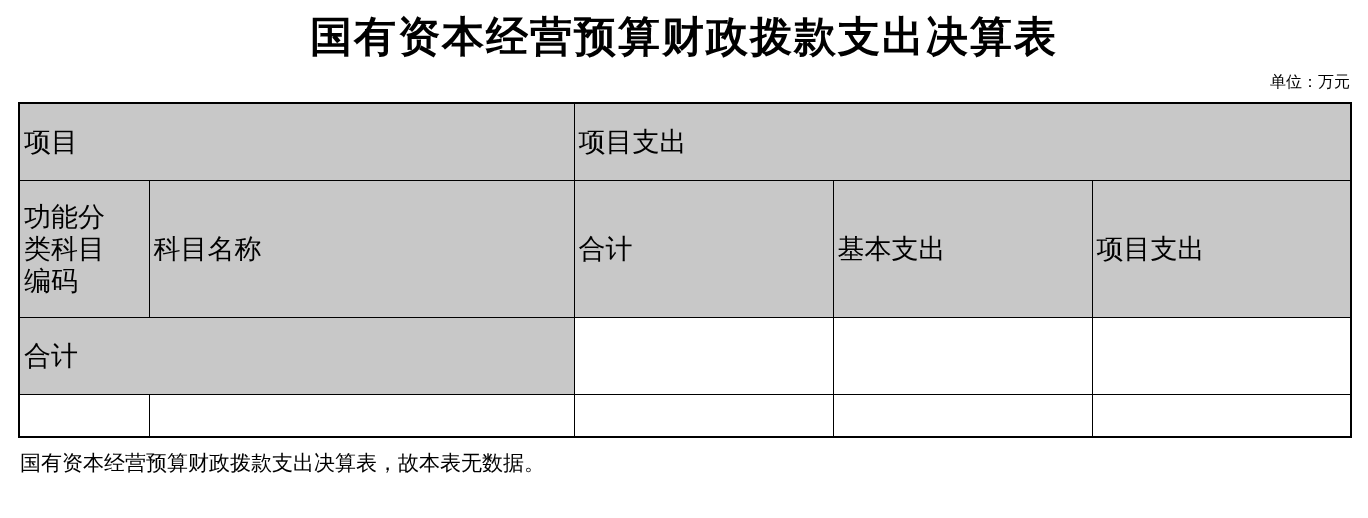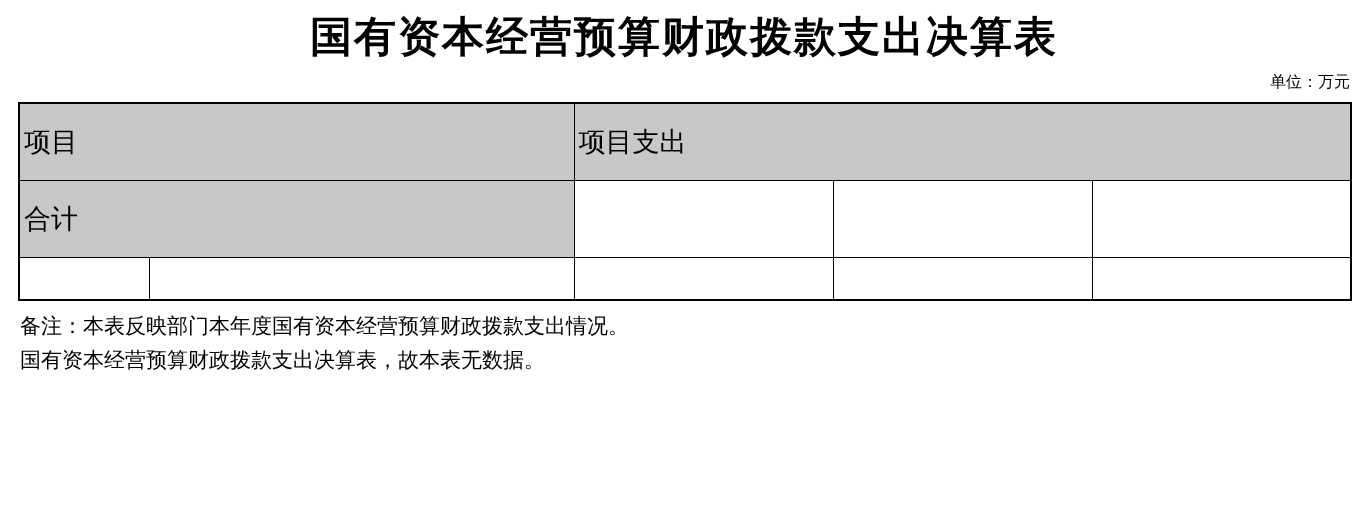--- a/index.html
+++ b/index.html
@@ -117,34 +117,44 @@
       <col class="col-name">
       <col class="col-sum">
       <col class="col-basic">
       <col class="col-proj">
     </colgroup>
     <tbody>
       <tr class="h-group">
         <td class="hdr" colspan="2">项目</td>
         <td class="hdr" colspan="3">项目支出</td>
       </tr>
+      <tr class="h-sub">
+        <td class="hdr code-cell">
+          <div>功能分</div>
+          <div>类科目</div>
+          <div>编码</div>
+        </td>
+        <td class="hdr">科目名称</td>
+        <td class="hdr">合计</td>
+        <td class="hdr">基本支出</td>
+        <td class="hdr">项目支出</td>
+      </tr>
       <tr class="h-total">
         <td class="hdr" colspan="2">合计</td>
         <td></td>
         <td></td>
         <td></td>
       </tr>
       <tr class="h-blank">
         <td></td>
         <td></td>
         <td></td>
         <td></td>
         <td></td>
       </tr>
     </tbody>
   </table>
 
   <div class="notes">
-    <div>备注：本表反映部门本年度国有资本经营预算财政拨款支出情况。</div>
     <div>国有资本经营预算财政拨款支出决算表，故本表无数据。</div>
   </div>
 
 </div>
 
 </body></html>

